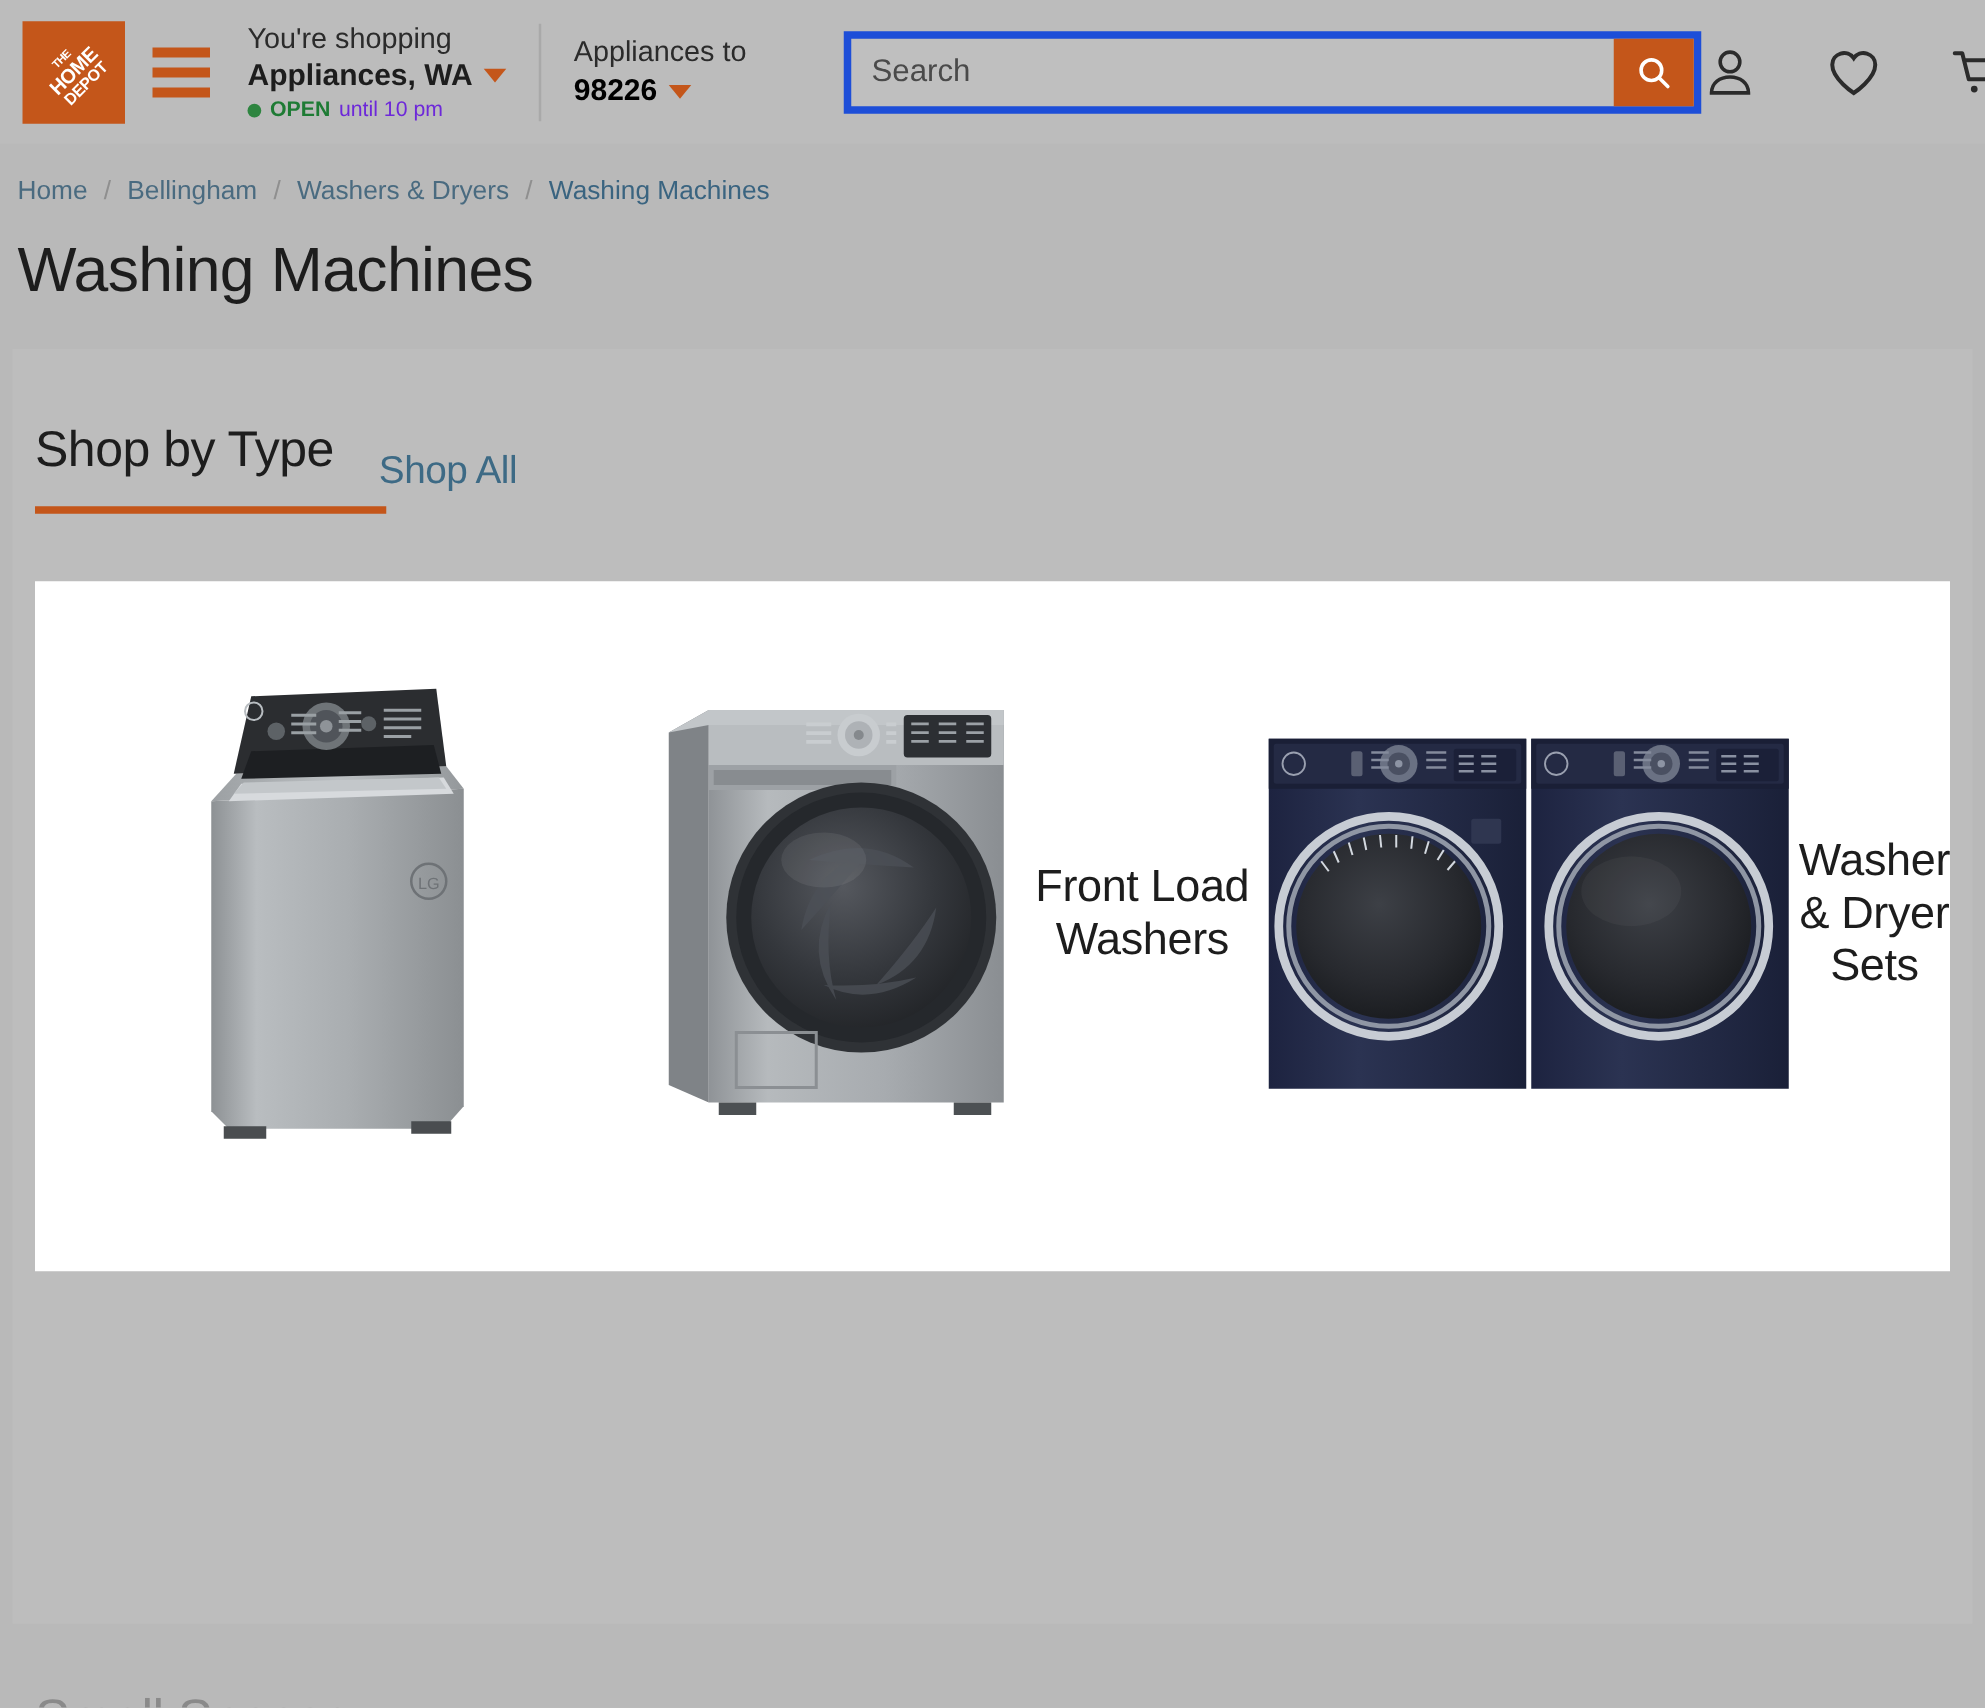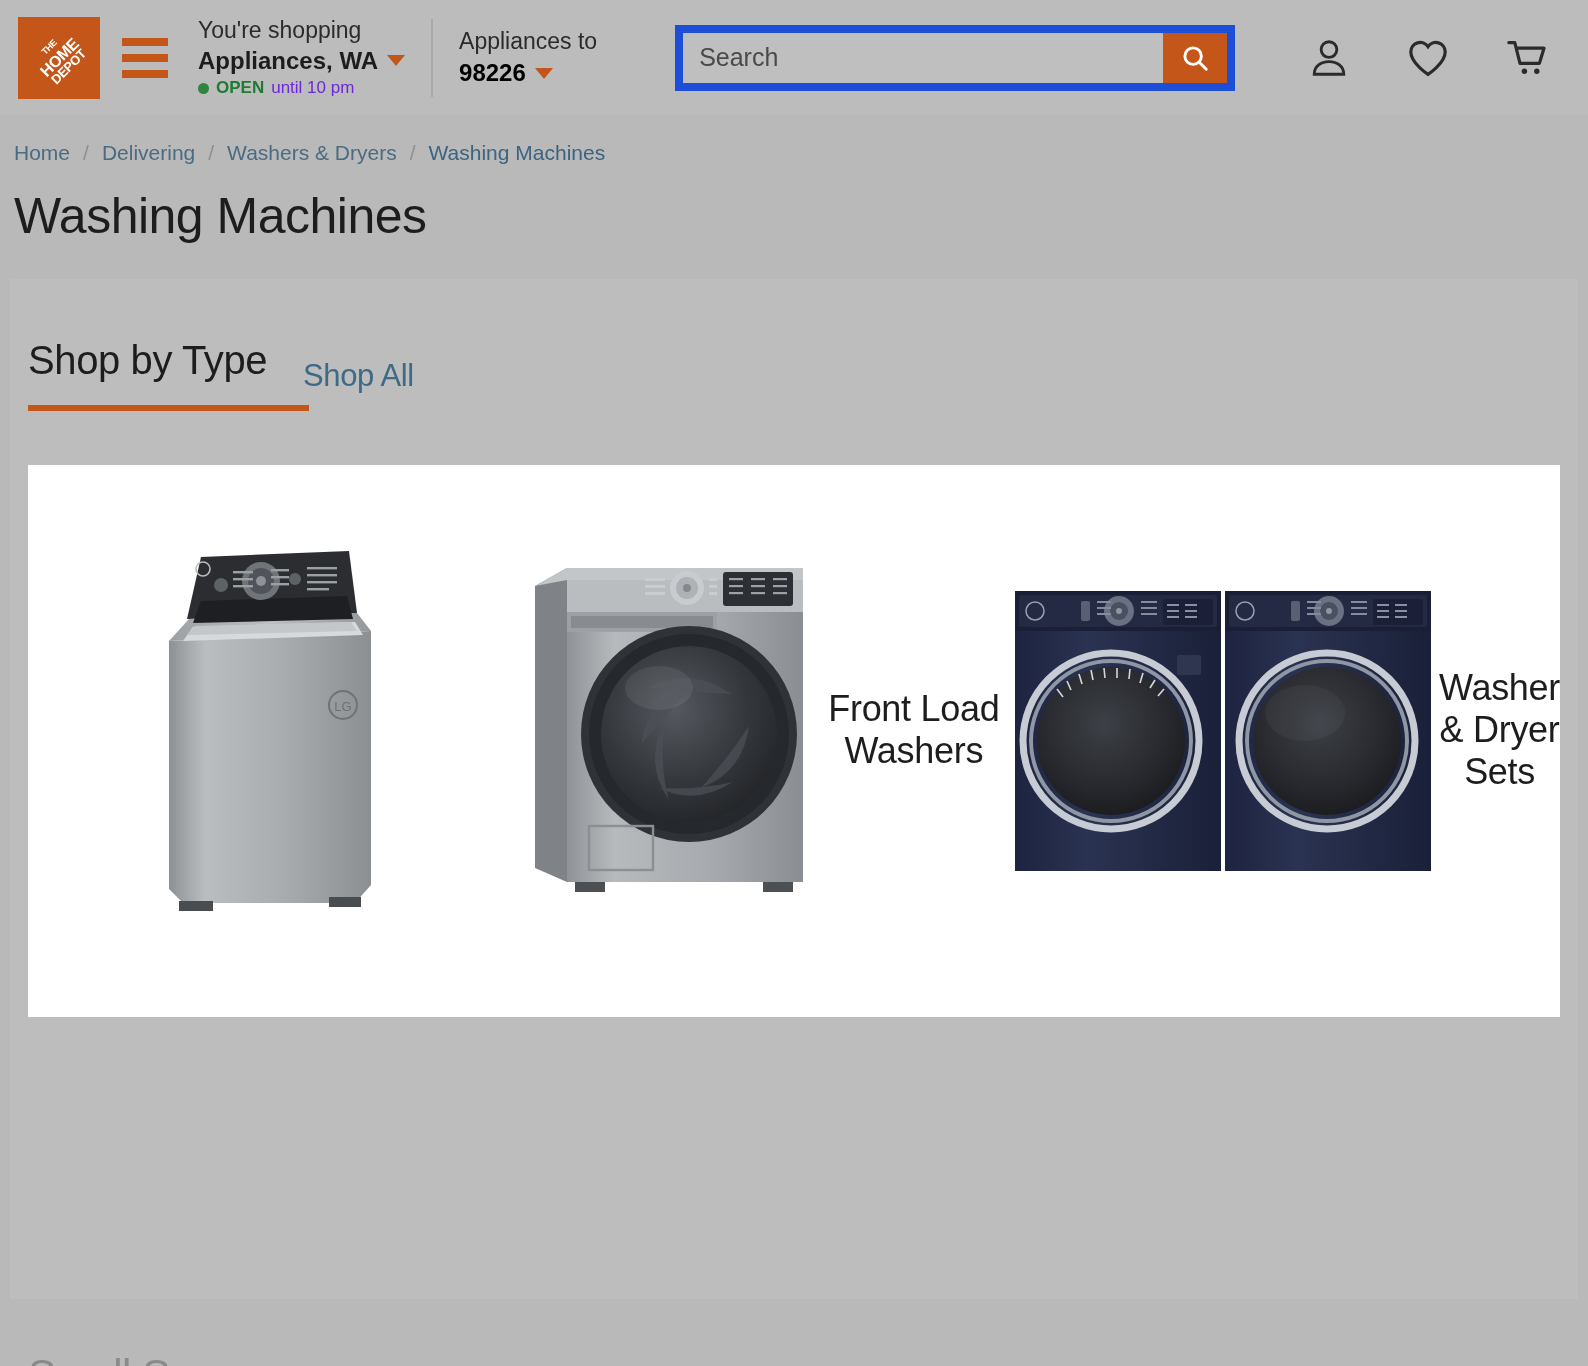--- a/index.html
+++ b/index.html
@@ -97,23 +97,23 @@
   .chev {
     width: 0; height: 0;
     border-left: 9px solid transparent;
     border-right: 9px solid transparent;
     border-top: 11px solid #C4561A;
     display: inline-block;
   }
 
   .search-wrap {
     margin-left: 78px;
-    width: 560px; height: 66px;
+    width: 686px; height: 66px;
     display: flex; flex: none;
-    border: 8px solid #1d4ed8;
+    border: 6px solid #1d4ed8;
     background: rgba(255,255,255,0.05);
   }
   .search-input {
     flex: 1; border: none; outline: none;
     background: transparent;
     font-size: 25px; color: #3a3a3a;
     padding: 0 16px;
     font-family: "Liberation Sans", sans-serif;
   }
   .search-input::placeholder { color: #4a4a4a; opacity: 1; }
@@ -301,21 +301,21 @@
         <circle cx="10.2" cy="18.6" r="1.35" fill="#2b2b2b" stroke="none"></circle>
         <circle cx="16.4" cy="18.6" r="1.35" fill="#2b2b2b" stroke="none"></circle>
       </svg>
     </div>
   </div>
 </div>
 
 <div class="crumbs">
   <span class="crumb">Home</span>
   <span class="crumb-sep">/</span>
-  <span class="crumb">Delivering</span>
+  <span class="crumb">Bellingham</span>
   <span class="crumb-sep">/</span>
   <span class="crumb">Washers &amp; Dryers</span>
   <span class="crumb-sep">/</span>
   <span class="crumb last">Washing Machines</span>
 </div>
 
 <h1 class="page-title">Washing Machines</h1>
 
 <div class="panel">
 

